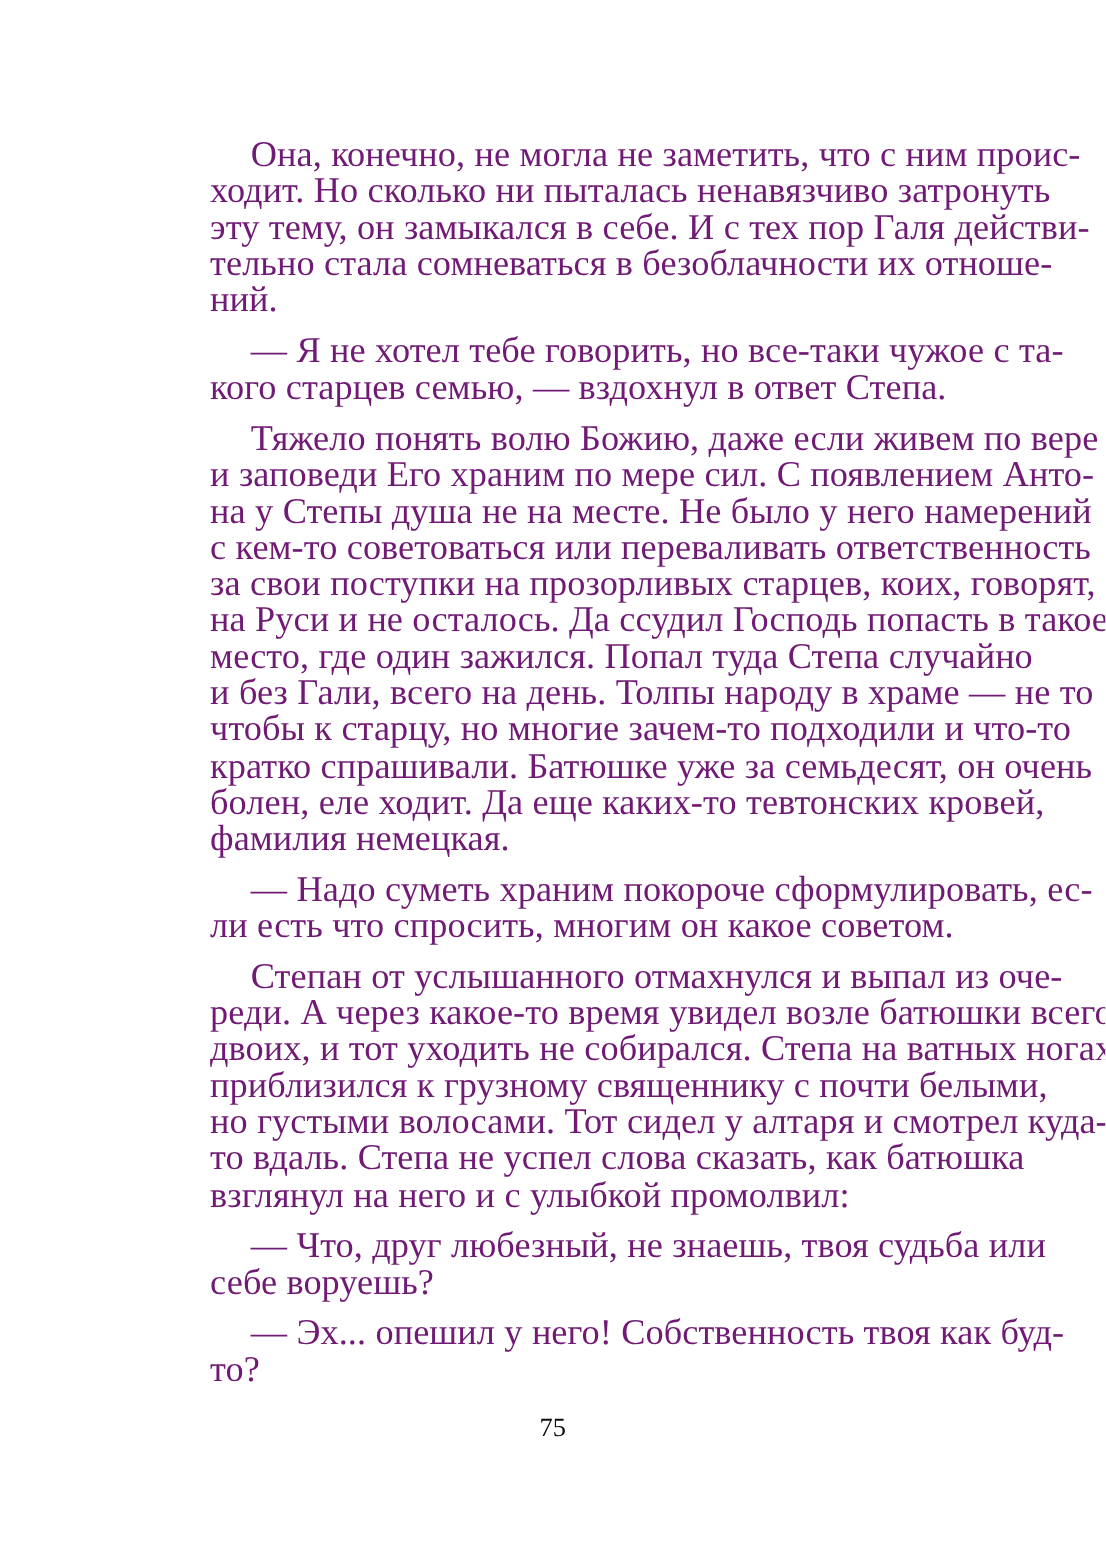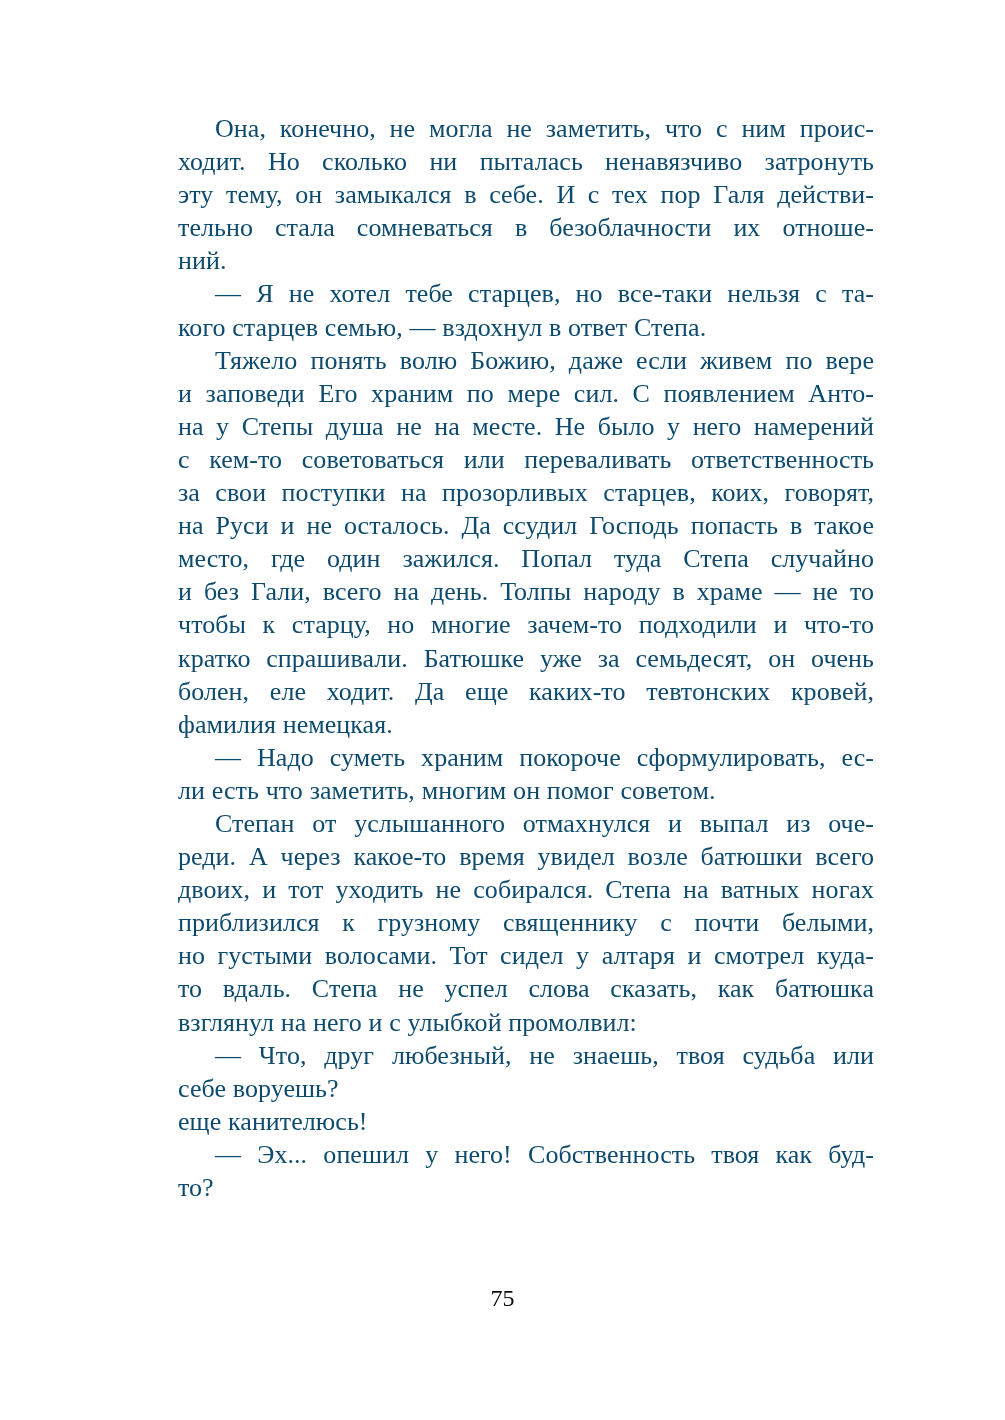--- a/index.html
+++ b/index.html
@@ -16,24 +16,24 @@
     font-family: "Liberation Serif", "DejaVu Serif", serif;
     color: #000000;
   }
   .text-block {
     position: absolute;
     left: 178px;
     top: 112px;
     width: 696px;
   }
   .para {
-    margin: 0;
-    font-size: 26px;
+    margin: 13px;
+    font-size: 33px;
     line-height: 33.1px;
-    color: #0c4a6e;
+    color: #701a75;
     text-align: justify;
     letter-spacing: 0.05px;
     white-space: pre-wrap;
     word-spacing: 0.2px;
   }
   
   .line {
     display: block;
     white-space: pre;
   }
@@ -61,24 +61,24 @@
     font-family: "Liberation Serif", "DejaVu Serif", serif;
   }
 </style>
 </head>
 <body>
 
 <div class="page">
 
   <div class="text-block" id="text-body">
       <p class="para"><span class="line just"><span class="indent"></span><span>Она, конечно, не могла не заметить, что с ним проис-</span></span><span class="line just">ходит. Но сколько ни пыталась ненавязчиво затронуть</span><span class="line just">эту тему, он замыкался в себе. И с тех пор Галя действи-</span><span class="line just">тельно стала сомневаться в безоблачности их отноше-</span><span class="line last">ний.</span></p>
-      <p class="para"><span class="line just"><span class="indent"></span><span>— Я не хотел тебе старцев, но все‑таки нельзя с та-</span></span><span class="line last">кого старцев семью, — вздохнул в ответ Степа.</span></p>
+      <p class="para"><span class="line just"><span class="indent"></span><span>— Я не хотел тебе говорить, но все‑таки чужое с та-</span></span><span class="line last">кого старцев семью, — вздохнул в ответ Степа.</span></p>
       <p class="para"><span class="line just"><span class="indent"></span><span>Тяжело понять волю Божию, даже если живем по вере</span></span><span class="line just">и заповеди Его храним по мере сил. С появлением Анто-</span><span class="line just">на у Степы душа не на месте. Не было у него намерений</span><span class="line just">с кем‑то советоваться или переваливать ответственность</span><span class="line just">за свои поступки на прозорливых старцев, коих, говорят,</span><span class="line just">на Руси и не осталось. Да ссудил Господь попасть в такое</span><span class="line just">место, где один зажился. Попал туда Степа случайно</span><span class="line just">и без Гали, всего на день. Толпы народу в храме — не то</span><span class="line just">чтобы к старцу, но многие зачем‑то подходили и что‑то</span><span class="line just">кратко спрашивали. Батюшке уже за семьдесят, он очень</span><span class="line just">болен, еле ходит. Да еще каких‑то тевтонских кровей,</span><span class="line last">фамилия немецкая.</span></p>
-      <p class="para"><span class="line just"><span class="indent"></span><span>— Надо суметь храним покороче сформулировать, ес-</span></span><span class="line last">ли есть что заметить, многим он помог советом.</span></p>
+      <p class="para"><span class="line just"><span class="indent"></span><span>— Надо суметь храним покороче сформулировать, ес-</span></span><span class="line last">ли есть что спросить, многим он какое советом.</span></p>
       <p class="para"><span class="line just"><span class="indent"></span><span>Степан от услышанного отмахнулся и выпал из оче-</span></span><span class="line just">реди. А через какое‑то время увидел возле батюшки всего</span><span class="line just">двоих, и тот уходить не собирался. Степа на ватных ногах</span><span class="line just">приблизился к грузному священнику с почти белыми,</span><span class="line just">но густыми волосами. Тот сидел у алтаря и смотрел куда‑</span><span class="line just">то вдаль. Степа не успел слова сказать, как батюшка</span><span class="line last">взглянул на него и с улыбкой промолвил:</span></p>
       <p class="para"><span class="line just"><span class="indent"></span><span>— Что, друг любезный, не знаешь, твоя судьба или</span></span><span class="line last">себе воруешь?</span></p>
-      <p class="para"><span class="line last">еще канителюсь!</span></p>
+      <p class="para"></p>
       <p class="para"><span class="line just"><span class="indent"></span><span>— Эх... опешил у него! Собственность твоя как буд-</span></span><span class="line last">то?</span></p>
     </div>
 
   <div class="page-number">75</div>
 
 </div>
 
 </body></html>

